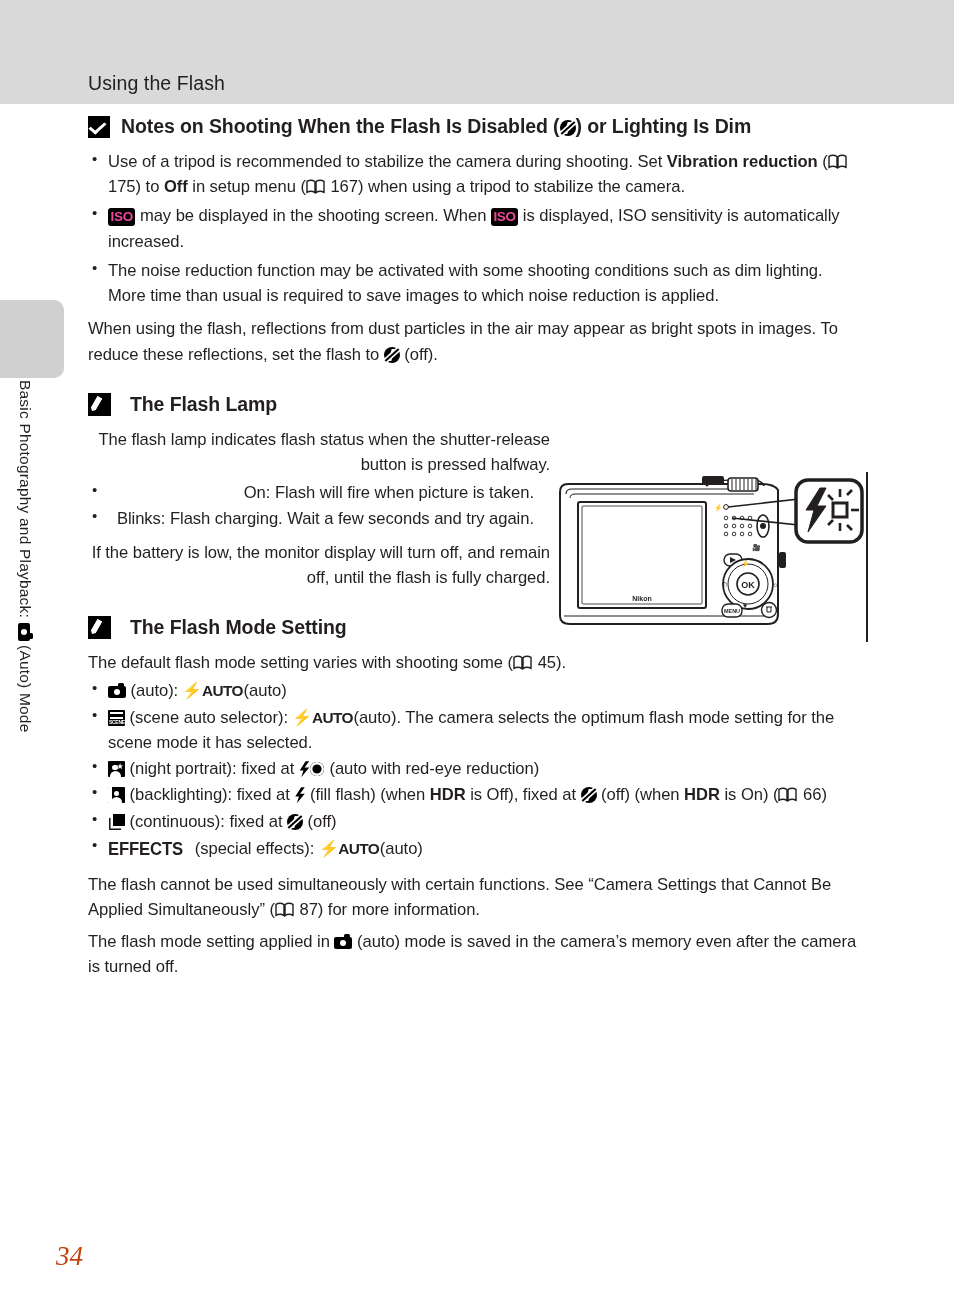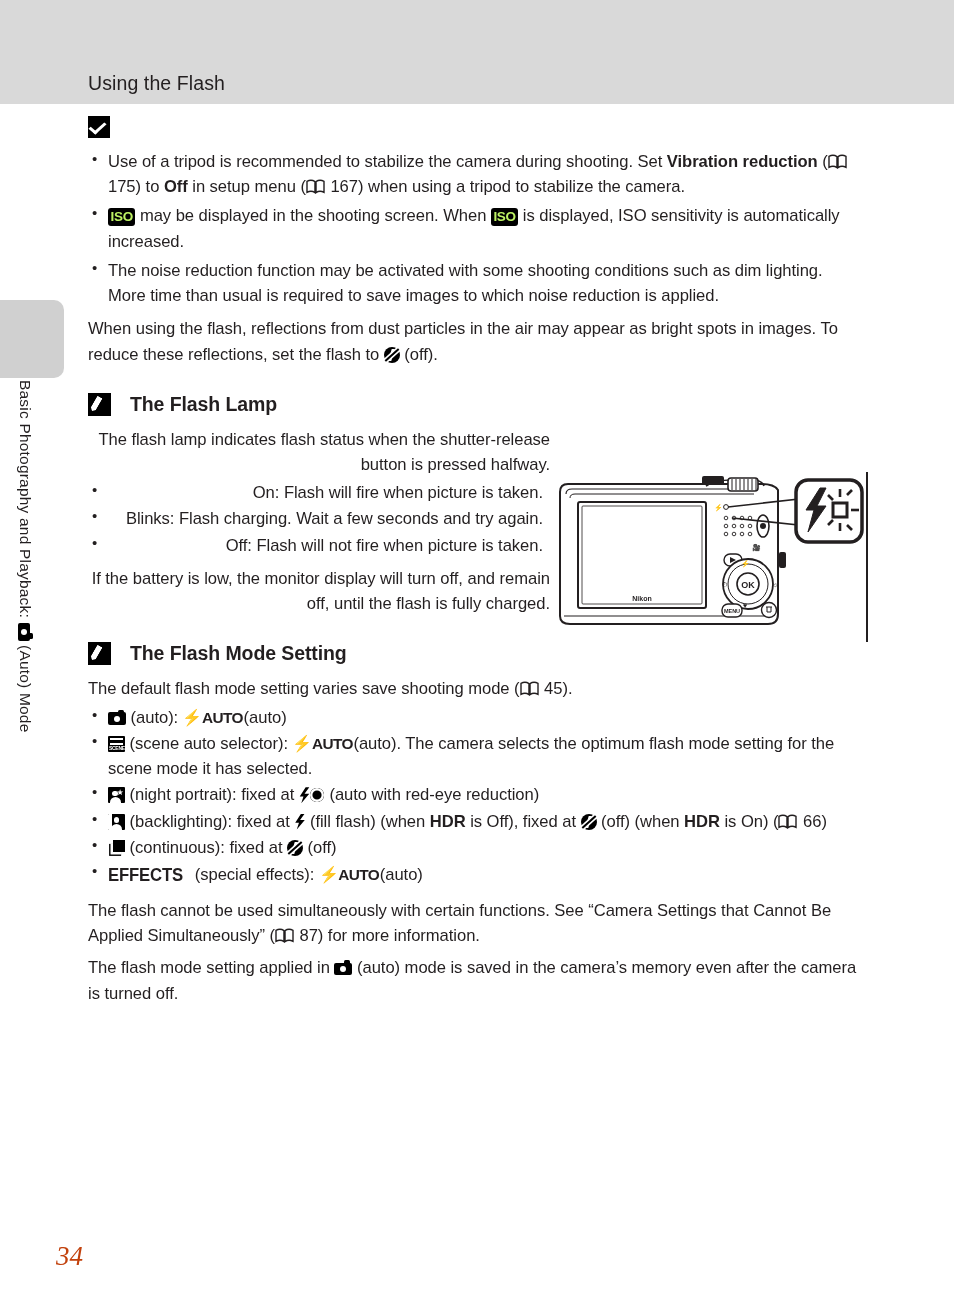--- a/index.html
+++ b/index.html
@@ -149,21 +149,21 @@
   p.body {
     margin: 0 0 7px 0;
     font-size: 16.6px;
     line-height: 1.52;
     letter-spacing: -.05px;
   }
   p.body.tight { margin-bottom: 3px; }
 
   ul.bullets {
     list-style: none;
-    margin: 0 7px 8px 0;
+    margin: 0 16px 8px 0;
     padding: 0;
   }
   ul.bullets > li {
     position: relative;
     padding-left: 20px;
     margin-bottom: 4px;
     font-size: 16.6px;
     line-height: 1.52;
     letter-spacing: -.05px;
   }
@@ -256,21 +256,21 @@
     left: 11px; top: 1px;
     width: 14px; height: 14px;
     border-radius: 50%;
     background: #000;
     box-shadow: inset 0 0 0 2.4px #fff, inset 0 0 0 4.4px #000;
   }
 
   
   .g-iso {
     background: #000;
-    color: #bef264;
+    color: #ec4899;
     font-weight: bold;
     font-size: 13.5px;
     letter-spacing: -.3px;
     padding: 1px 2.5px 1.5px 2.5px;
     border-radius: 3px;
     vertical-align: 0;
     line-height: 1.15;
     text-align: center;
   }
 
@@ -485,20 +485,21 @@
 
 <div class="page-number">34</div>
 
 <div class="side-rule"></div>
 
 <div class="content">
 
   <div class="note-block">
     <div class="note-head">
       <span class="ico-check"></span>
+      <h2><span>Notes on Shooting When the Flash Is Disabled (</span><span class="g g-flashoff"></span><span>) or Lighting Is Dim</span></h2>
     </div>
 
     <ul class="bullets">
       <li>Use of a tripod is recommended to stabilize the camera during shooting. Set <b>Vibration reduction</b> (<span class="g g-book"><svg width="19" height="15" viewBox="0 0 19 15">
               <path d="M1 2.4C3.4 1 6.6 1 9 2.6V13.6C6.6 12 3.4 12 1 13.4Z" fill="none" stroke="#231f20" stroke-width="1.4"></path>
               <path d="M18 2.4C15.6 1 12.4 1 10 2.6V13.6C12.4 12 15.6 12 18 13.4Z" fill="none" stroke="#231f20" stroke-width="1.4"></path>
               <path d="M9.5 2.8V13.8" stroke="#231f20" stroke-width="1.2"></path>
             </svg></span> 175) to <b>Off</b> in setup menu (<span class="g g-book"><svg width="19" height="15" viewBox="0 0 19 15">
               <path d="M1 2.4C3.4 1 6.6 1 9 2.6V13.6C6.6 12 3.4 12 1 13.4Z" fill="none" stroke="#231f20" stroke-width="1.4"></path>
               <path d="M18 2.4C15.6 1 12.4 1 10 2.6V13.6C12.4 12 15.6 12 18 13.4Z" fill="none" stroke="#231f20" stroke-width="1.4"></path>
@@ -519,33 +520,32 @@
     <div class="note-head sp">
       <span class="ico-pencil"></span>
       <h2 class="indented">The Flash Lamp</h2>
     </div>
 
     <div class="flash-lamp-col">
       <p class="body tight">The flash lamp indicates flash status when the shutter-release button is pressed halfway.</p>
       <ul class="bullets narrow">
         <li>On: Flash will fire when picture is taken.</li>
         <li>Blinks: Flash charging. Wait a few seconds and try again.</li>
-        <li>Off: Flash will not fire when picture is taken.</li>
       </ul>
       <p class="body">If the battery is low, the monitor display will turn off, and remain off, until the flash is fully charged.</p>
     </div>
   </div>
 
   <div class="note-block">
     <div class="note-head sp">
       <span class="ico-pencil"></span>
       <h2 class="indented">The Flash Mode Setting</h2>
     </div>
 
-    <p class="body tight"><span>The default flash mode setting varies save shooting mode (</span><span class="g g-book"><svg width="19" height="15" viewBox="0 0 19 15">
+    <p class="body tight"><span>The default flash mode setting varies with shooting some (</span><span class="g g-book"><svg width="19" height="15" viewBox="0 0 19 15">
             <path d="M1 2.4C3.4 1 6.6 1 9 2.6V13.6C6.6 12 3.4 12 1 13.4Z" fill="none" stroke="#231f20" stroke-width="1.4"></path>
             <path d="M18 2.4C15.6 1 12.4 1 10 2.6V13.6C12.4 12 15.6 12 18 13.4Z" fill="none" stroke="#231f20" stroke-width="1.4"></path>
             <path d="M9.5 2.8V13.8" stroke="#231f20" stroke-width="1.2"></path>
           </svg></span><span> 45).</span></p>
 
     <ul class="bullets narrow">
 
       <li><span class="g g-camera"><i></i></span> (auto): <span class="g-flashauto"><span class="bolt-lead">⚡</span>AUTO</span> (auto)</li>
 
       <li><span class="g g-sceneauto"></span> (scene auto selector): <span class="g-flashauto"><span class="bolt-lead">⚡</span>AUTO</span> (auto). The camera selects the optimum flash mode setting for the scene mode it has selected.</li>

